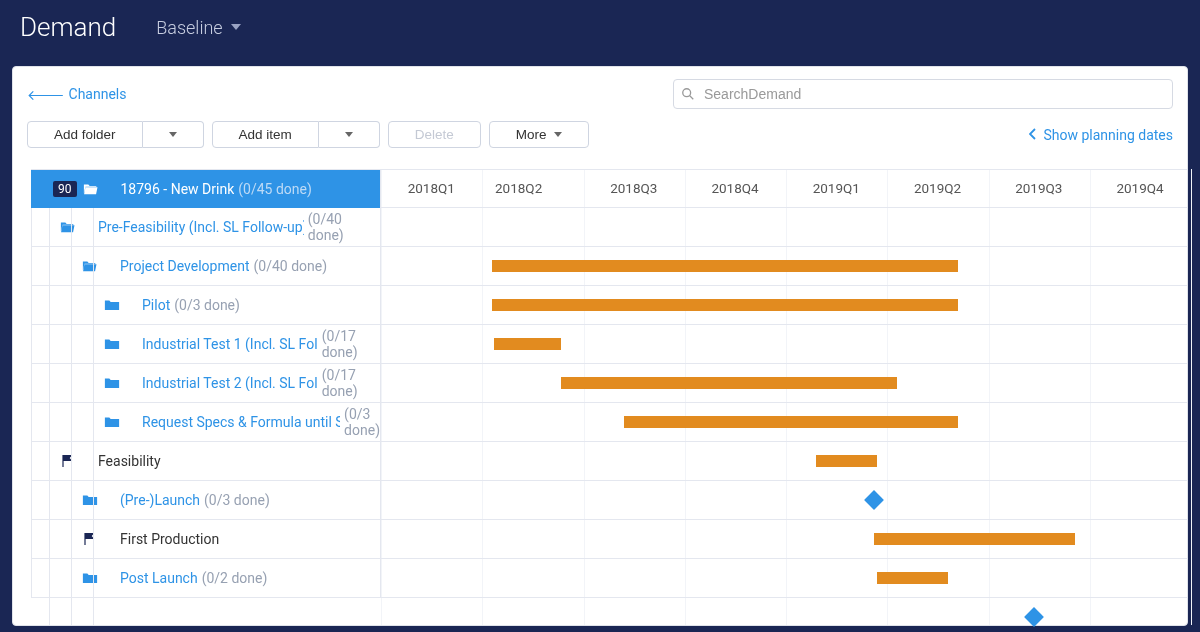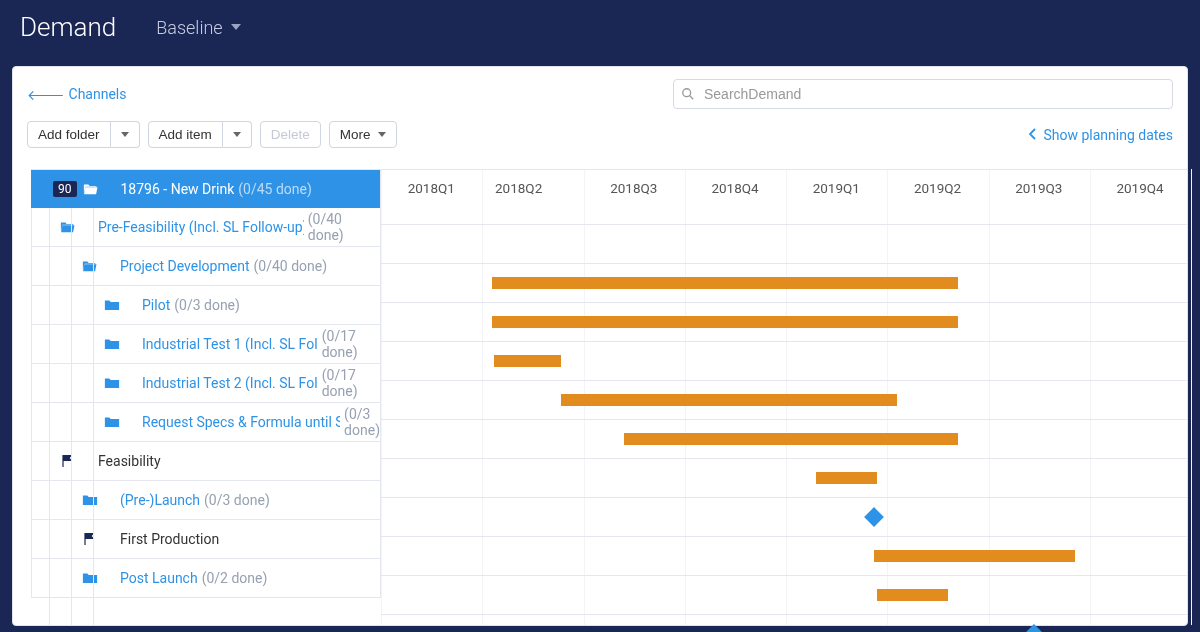--- a/index.html
+++ b/index.html
@@ -13,21 +13,21 @@
   .back-link { color: #2e93e6; font-size: 14px; display: flex; align-items: center; cursor: pointer; }
   .back-arrow { display: inline-block; margin-right: 4px; font-size: 14px; }
   .spacer-flex { flex: 1; }
   .search-wrap { position: relative; width: 500px; }
   .search-input { width: 100%; height: 30px; border: 1px solid #d6dae3; border-radius: 4px; padding: 0 10px 0 30px; font-size: 14px; color: #555; }
   .search-input::placeholder { color: #999; }
   .search-icon { position: absolute; left: 8px; top: 50%; transform: translateY(-50%); width: 14px; height: 14px; }
   .search-icon svg { display: block; }
   .toolbar { display: flex; align-items: center; padding: 0 14px 12px; }
   .btn-group { display: flex; margin-right: 8px; }
-  .btn { border: 1px solid #cfd5e1; background: #fff; color: #333; font-size: 13.5px; padding: 5px 10px; cursor: pointer; display: flex; align-items: center; }
+  .btn { border: 1px solid #cfd5e1; background: #fff; color: #333; font-size: 13.5px; padding: 5px 26px; cursor: pointer; display: flex; align-items: center; }
   .btn:first-child { border-top-left-radius: 4px; border-bottom-left-radius: 4px; }
   .btn:last-child { border-top-right-radius: 4px; border-bottom-right-radius: 4px; }
   .btn + .btn { border-left: none; }
   .btn-caret { width: 0; height: 0; border-left: 4px solid transparent; border-right: 4px solid transparent; border-top: 5px solid #666; }
   .btn.disabled { color: #c4c9d4; cursor: default; }
   .right-link { margin-left: auto; color: #2e93e6; font-size: 14px; display: flex; align-items: flex-end; cursor: pointer; }
   .chevron-left { margin-right: 6px; }
   
   
   .grid { position: absolute; left: 0; right: 0; top: 102px; bottom: 0; }
@@ -42,21 +42,21 @@
   .label { overflow: hidden; white-space: nowrap; margin-left: 16px; }
   .done-count { color: #97a1b2; margin-left: 4px; }
   .row-sel .done-count { color: #bddaf6; }
   .folder-icon, .flag-icon { display: inline-flex; margin-right: 6px; flex-shrink: 0; }
   .folder-icon svg, .flag-icon svg { width: 16px; height: 14px; }
   .status-num { display: inline-block; background: #e9ecf3; font-size: 12px; padding: 1px 5px; border-radius: 2px; margin-right: 6px; color: #444; }
   
   .vline { position: absolute; top: 0; bottom: 0; width: 1px; background: #e4e7ef; }
   
   
-  .gantt-header { height: 56px; border-top: 1px solid #e4e7ef; border-bottom: 1px solid #e4e7ef; display: flex; position: relative; font-size: 14px; }
+  .gantt-header { height: 39px; border-top: 1px solid #e4e7ef; border-bottom: 1px solid #e4e7ef; display: flex; position: relative; font-size: 14px; }
   .qtr { position: absolute; top: 0; color: #555; font-size: 13.5px; }
   .gantt-rows { position: relative; }
   .gantt-row { height: 39px; border-bottom: 1px solid #e4e7ef; position: relative; }
   .bar { position: absolute; height: 12px; background: #e28b1f; top: 50%; transform: translateY(-50%); }
   .diamond { position: absolute; width: 14px; height: 14px; background: #2e93e6; transform: translate(-50%,-50%) rotate(45deg); top: 50%; }
   .gantt-vline { position: absolute; top: 0; bottom: 0; width: 1px; background: #f2f4f8; }
 </style>
 </head>
 <body>
 

